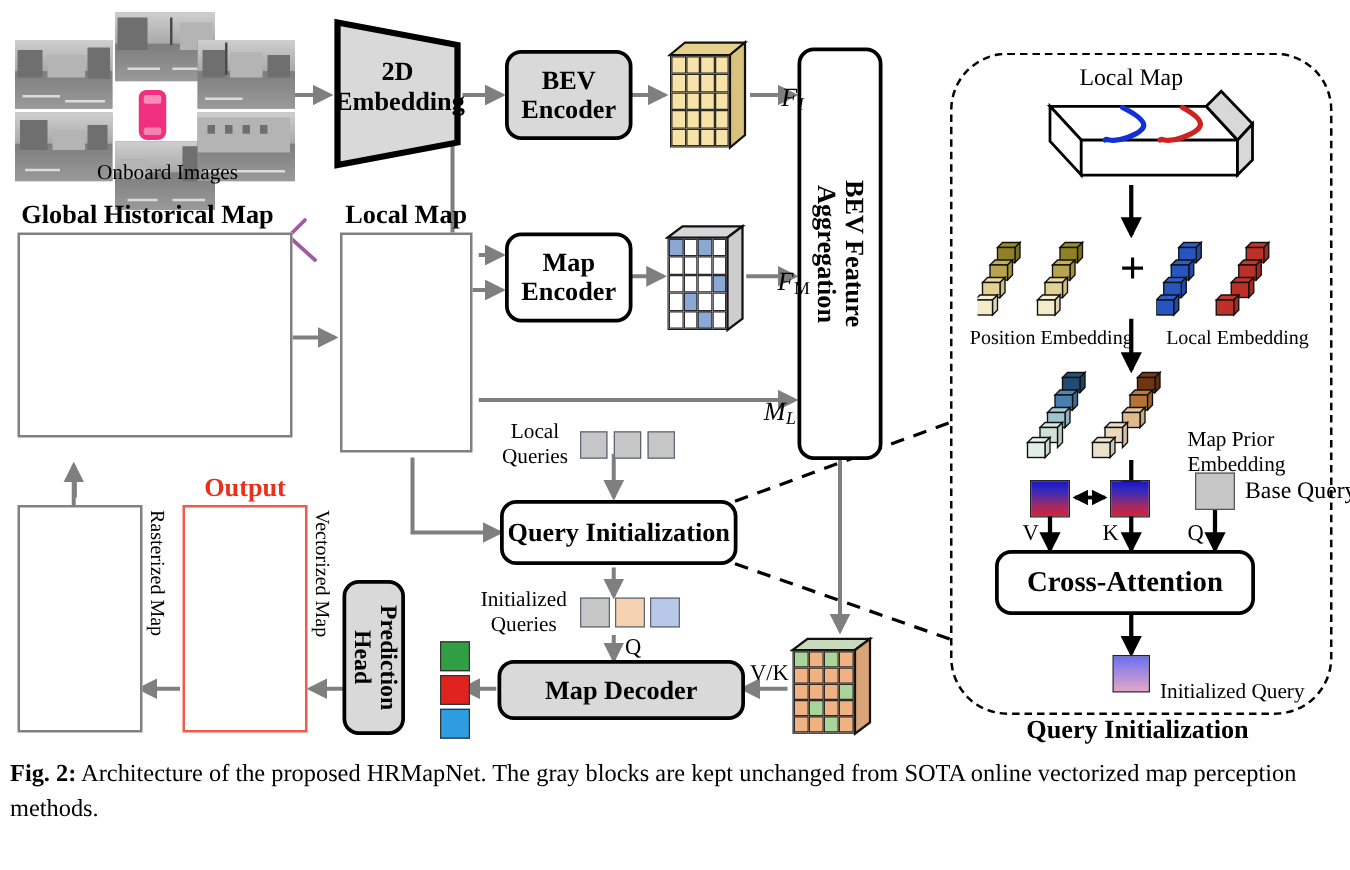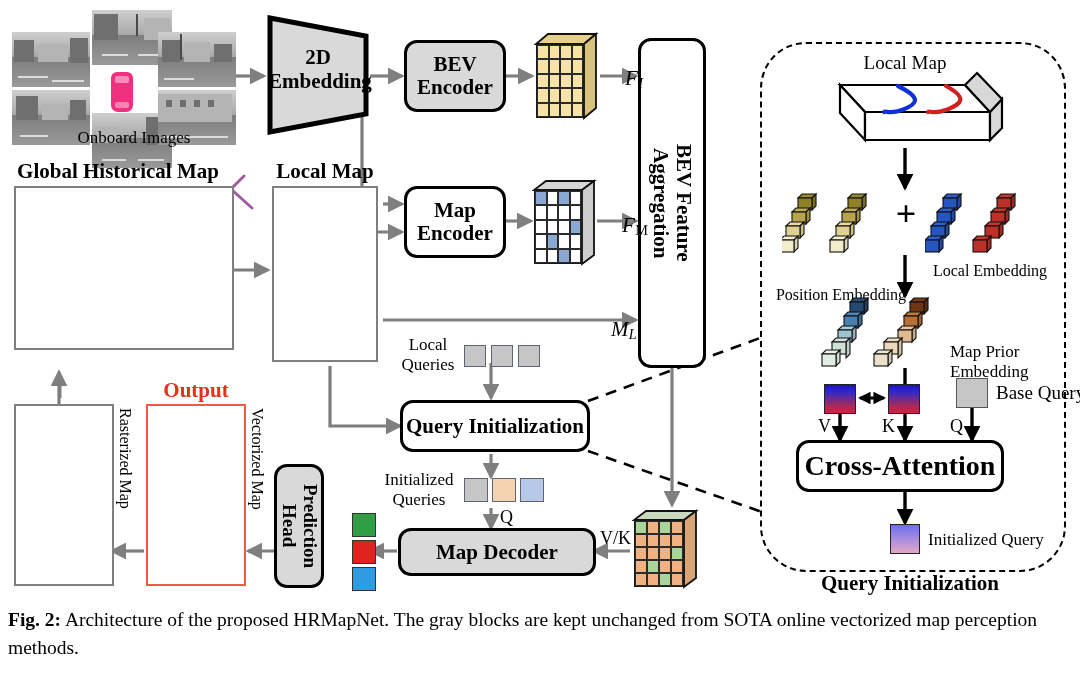--- a/index.html
+++ b/index.html
@@ -639,21 +639,21 @@
             <rect x="54" y="38" width="14" height="12" fill="#e0d192"></rect>
           </g>
         <g>
             <polygon points="48,52 62,52 66,48 52,48" fill="#f5efd4"></polygon>
             <polygon points="62,52 66,48 66,60 62,64" fill="#ddd5b4"></polygon>
             <rect x="48" y="52" width="14" height="12" fill="#f2ecca"></rect>
           </g>
       </g>
     </svg>
   </div>
-  <div class="lbl c" style="left:768px; top:262px; width:146px; font-size:16px;margin-top:24px;">Position Embedding</div>
+  <div class="lbl c" style="left:768px; top:262px; width:146px; font-size:16px;">Position Embedding</div>
 
   <div class="lbl b c" style="left:886px; top:194px; width:40px; font-size:36px;">+</div>
 
   <div class="icube" style="left:925px; top:188px; width:120px; height:80px;">
     <svg viewBox="0 0 120 80" style="width:120px;height:80px;">
       <g stroke="#111" stroke-width="1.1">
         <g>
             <polygon points="18,10 32,10 36,6 22,6" fill="#2b5fd0"></polygon>
             <polygon points="32,10 36,6 36,18 32,22" fill="#1f4aa8"></polygon>
             <rect x="18" y="10" width="14" height="12" fill="#2755c0"></rect>
@@ -759,24 +759,24 @@
 
   <div class="sq grad-vk" style="left:824px; top:384px; width:32px; height:30px;"></div>
   <div class="sq grad-vk" style="left:888px; top:384px; width:32px; height:30px;"></div>
   <div class="sq" style="left:956px; top:378px; width:32px; height:30px; background:#c6c6c6; border-color:#555;"></div>
 
   <div class="lbl" style="left:818px; top:416px; font-size:18px;">V</div>
   <div class="lbl" style="left:882px; top:416px; font-size:18px;">K</div>
   <div class="lbl" style="left:950px; top:416px; font-size:18px;">Q</div>
   <div class="lbl" style="left:996px; top:382px; font-size:19px;">Base Query</div>
 
-  <div class="blk" style="left:796px; top:440px; width:208px; height:52px; font-size:28px;">Cross-Attention</div>
+  <div class="blk" style="left:796px; top:440px; width:208px; height:52px; font-size:23px;">Cross-Attention</div>
 
   <div class="sq grad-init" style="left:890px; top:524px; width:30px; height:30px;"></div>
-  <div class="lbl" style="left:928px; top:530px; font-size:17px;">Initialized Query</div>
+  <div class="lbl" style="left:928px; top:543px; font-size:17px;">Initialized Query</div>
 
   <div class="lbl b c" style="left:800px; top:572px; width:220px; font-size:21px;">Query Initialization</div>
 
   <div id="caption">
     <b>Fig. 2:</b><span> Architecture of the proposed HRMapNet. The gray blocks are kept unchanged from SOTA online vectorized map perception methods.</span>
   </div>
 
 </div>
 
 </body></html>

